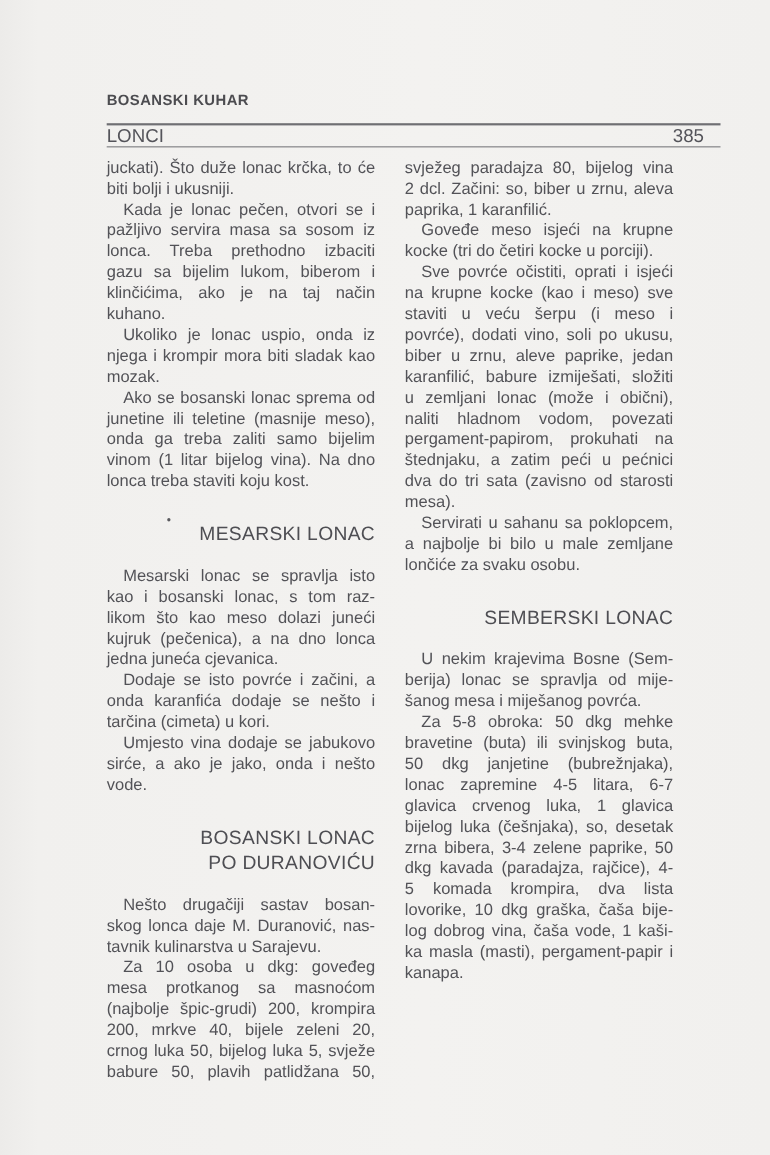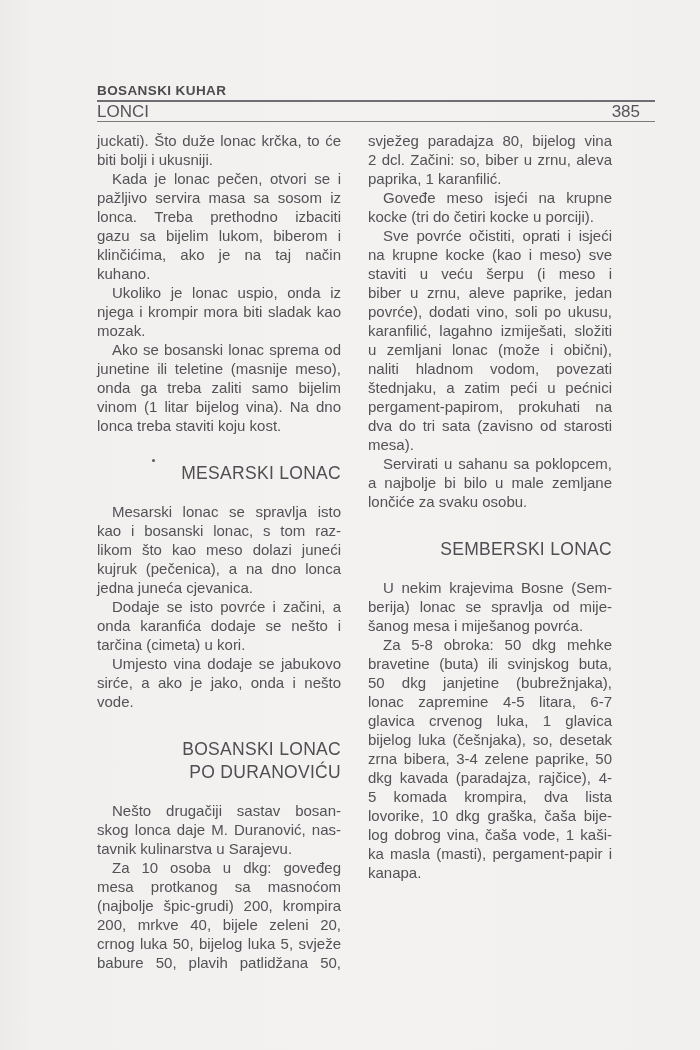--- a/index.html
+++ b/index.html
@@ -7,21 +7,21 @@
     position:relative;
     width:700px;height:1050px;
     background:linear-gradient(90deg,#ecebe9 0%,#f1f0ee 5%,#f3f2f0 55%,#f1f0ee 100%);
     font-family:"Liberation Sans","DejaVu Sans",sans-serif;
     overflow:hidden;
   }
   .content{position:absolute;left:97px;top:84px;width:558px;}
   .book-title{
     font-size:13.5px;line-height:13px;font-weight:bold;
     color:#4c4c50;letter-spacing:.4px;
-    padding-bottom:3px;border-bottom:2px solid #6f6f73;
+    padding-bottom:15px;border-bottom:2px solid #6f6f73;
   }
   .subheader{
     display:flex;justify-content:space-between;align-items:flex-end;
     font-size:17px;line-height:13px;color:#54545a;
     padding:3px 0 3px;border-bottom:1px solid #7a7a7e;
   }
   .page-number{padding-right:15px;}
   .columns{display:flex;gap:27px;margin-top:9px;width:515px;}
   .col{width:250px;font-size:15px;line-height:19px;color:#525257;}
   .para{margin:0;}
@@ -122,27 +122,27 @@
             <div class="ln last">paprika, 1 karanfilić.</div>
           </div>
           <div class="para">
             <div class="ln ind">Goveđe meso isjeći na krupne</div>
             <div class="ln last">kocke (tri do četiri kocke u porciji).</div>
           </div>
           <div class="para">
             <div class="ln ind">Sve povrće očistiti, oprati i isjeći</div>
             <div class="ln">na krupne kocke (kao i meso) sve</div>
             <div class="ln">staviti u veću šerpu (i meso i</div>
+            <div class="ln">povrće), dodati vino, soli po ukusu,</div>
             <div class="ln">biber u zrnu, aleve paprike, jedan</div>
-            <div class="ln">povrće), dodati vino, soli po ukusu,</div>
-            <div class="ln">karanfilić, lagahno izmiješati, složiti</div>
+            <div class="ln">karanfilić, babure izmiješati, složiti</div>
             <div class="ln">u zemljani lonac (može i obični),</div>
             <div class="ln">naliti hladnom vodom, povezati</div>
+            <div class="ln">pergament-papirom, prokuhati na</div>
             <div class="ln">štednjaku, a zatim peći u pećnici</div>
-            <div class="ln">pergament-papirom, prokuhati na</div>
             <div class="ln">dva do tri sata (zavisno od starosti</div>
             <div class="ln last">mesa).</div>
           </div>
           <div class="para">
             <div class="ln ind">Servirati u sahanu sa poklopcem,</div>
             <div class="ln">a najbolje bi bilo u male zemljane</div>
             <div class="ln last">lončiće za svaku osobu.</div>
           </div>
           <div class="heading">
             <div class="hln">SEMBERSKI LONAC</div>

